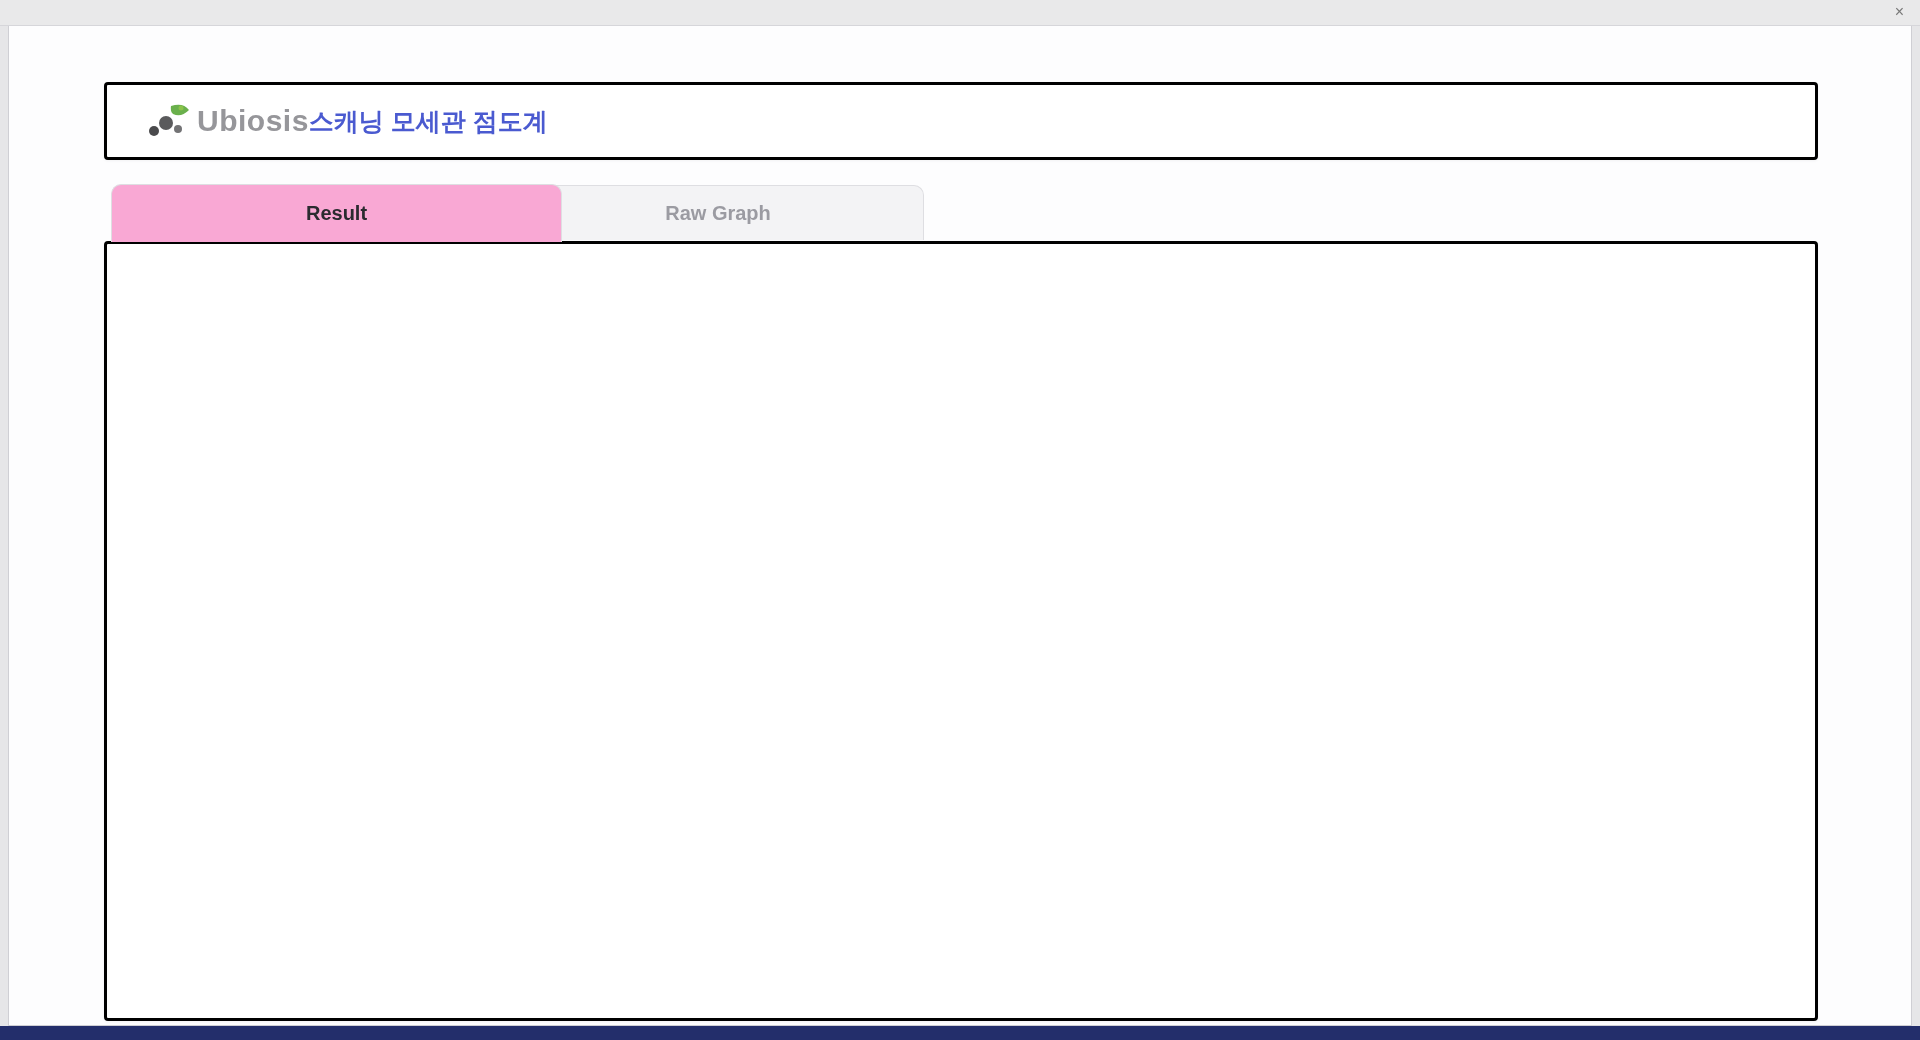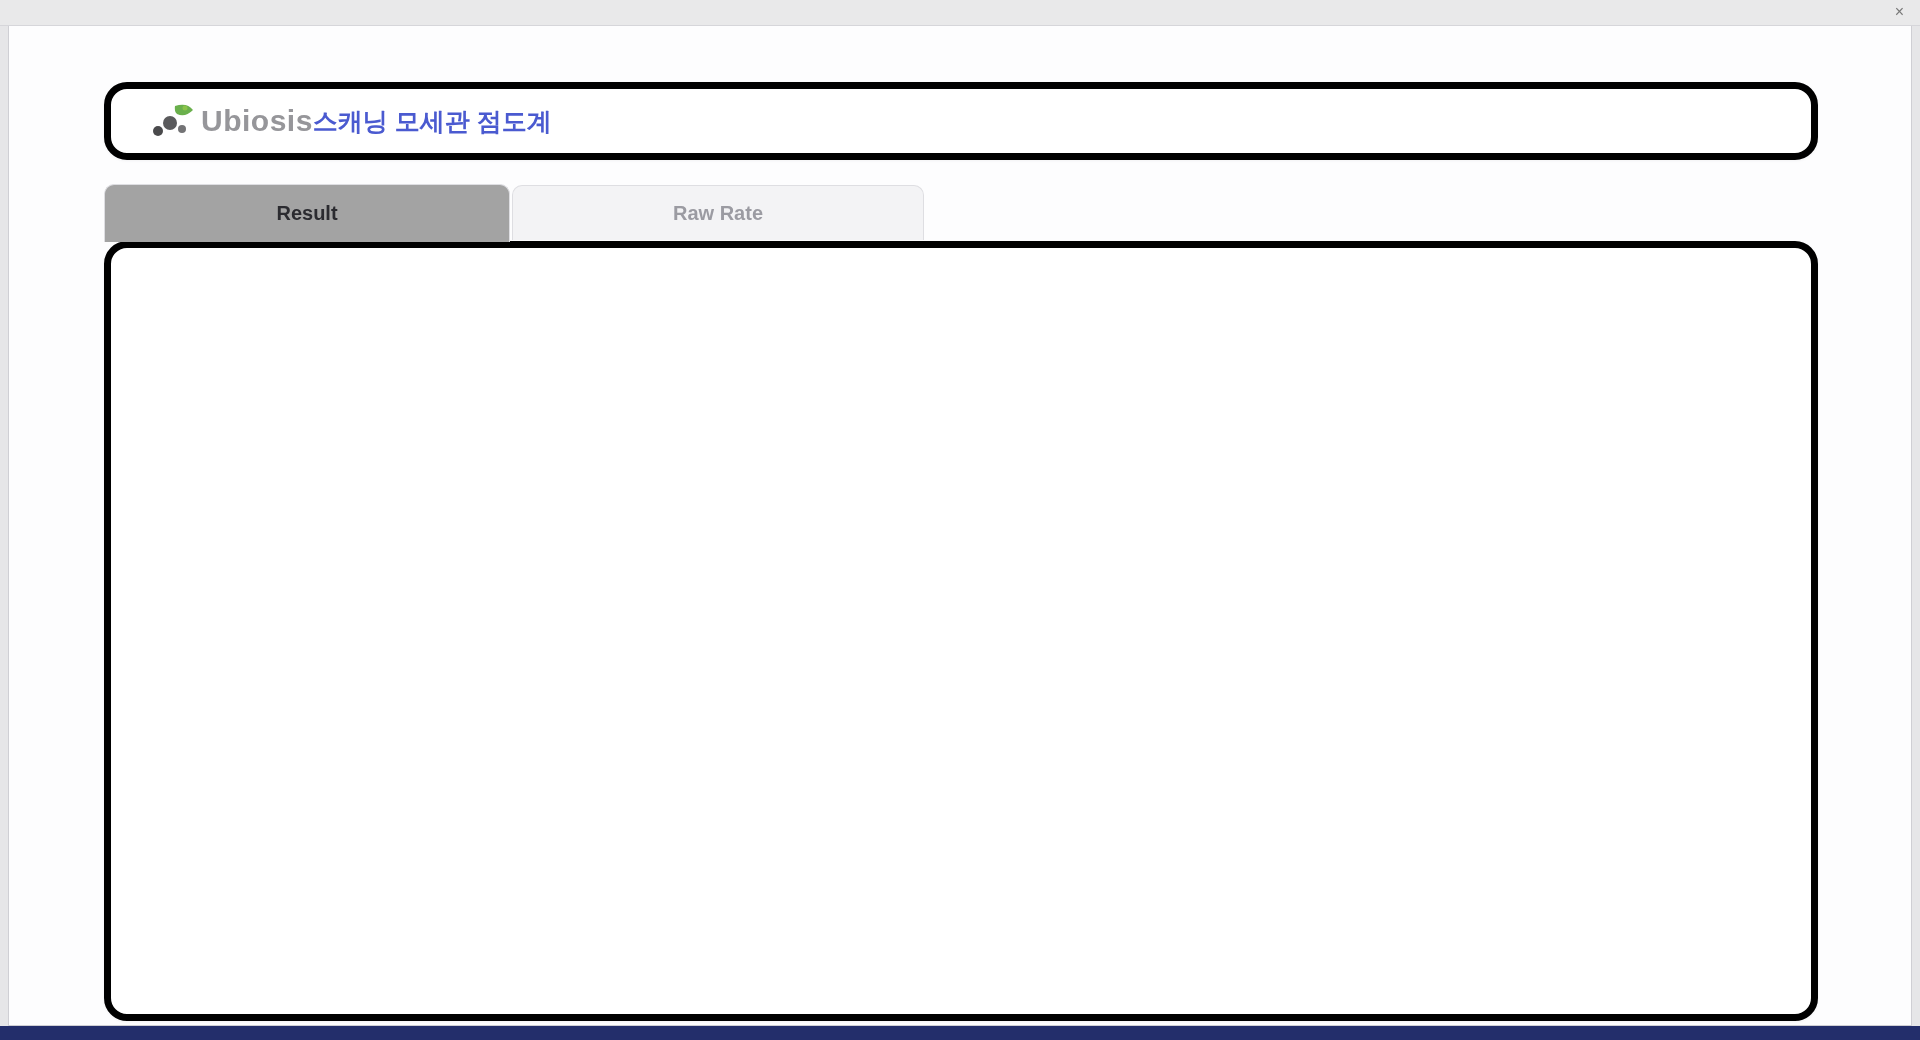--- a/index.html
+++ b/index.html
@@ -10,35 +10,35 @@
     background:#e9e9ea; border-bottom:1px solid #d6d6da; }
   .close-x { position:absolute; right:16px; top:3px; font-size:16px; color:#777;
     line-height:18px; cursor:default; }
 
   .app { position:absolute; left:8px; top:26px; width:1904px; height:1000px;
     background:#fdfdfe; border:1px solid #cfcfd4; border-top:none; }
 
   .bottombar { position:absolute; left:0; bottom:0; width:1920px; height:14px;
     background:#232e6b; }
 
-  .card { position:absolute; background:#fff; border:7px solid #000000;
-    border-radius:23px; box-shadow:0 1px 3px rgba(30,30,60,0.05); }
+  .card { position:absolute; background:#fff; border:3px solid #000000;
+    border-radius:4px; box-shadow:0 1px 3px rgba(30,30,60,0.05); }
 
   
   .header-card { left:95px; top:56px; width:1714px; height:78px;
     display:flex; align-items:center; padding-left:38px; }
   .logo { display:flex; align-items:center; gap:6px; }
   .logo-text { font-size:30px; font-weight:600; color:#96969a; letter-spacing:0.5px; }
   .app-title { font-size:25px; font-weight:bold; color:#4a5ad0; }
 
   
   .tab { position:absolute; border:1px solid #dedee2; border-bottom:none;
     border-radius:10px 10px 0 0; display:flex; align-items:center; justify-content:center;
     font-size:20px; font-weight:bold; cursor:pointer; }
-  .tab-active { left:95px; top:158px; width:406px; height:58px; background:#a3a3a3;
+  .tab-active { left:102px; top:158px; width:451px; height:58px; background:#f9a8d4;
     color:#2b2b30; z-index:3; }
   .tab-inactive { left:503px; top:159px; width:412px; height:55px; background:#f3f3f5;
     color:#9b9ba2; z-index:2; }
 
   .container { left:95px; top:215px; width:1714px; height:780px; z-index:1; }
 
   
   .card-title-row { position:absolute; left:26px; top:16px; display:flex;
     align-items:center; gap:12px; }
   .card-title { font-size:21px; font-weight:bold; color:#3a3a3f; }
@@ -105,21 +105,21 @@
       </span>
       <span class="logo-text">Ubiosis</span>
     </div>
     <span class="app-title">스캐닝 모세관 점도계</span>
   </div>
 
   <div class="tab tab-active">
     <span>Result</span>
   </div>
   <div class="tab tab-inactive">
-    <span>Raw Rate</span>
+    <span>Raw Graph</span>
   </div>
 
   <div class="card container"></div>
 
   <div class="card file-card">
     <div class="card-title-row">
       <span class="icon info-icon">i</span>
       <span class="card-title">File Info</span>
     </div>
     <div class="fi-row">

